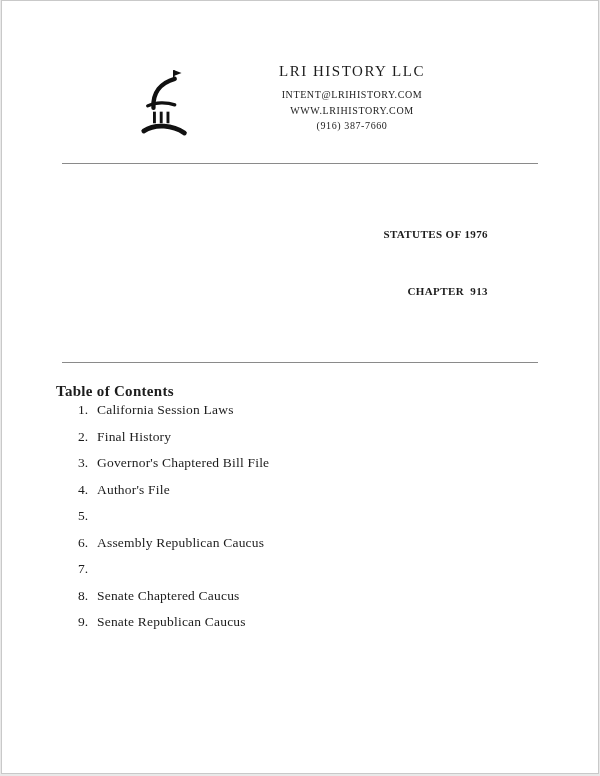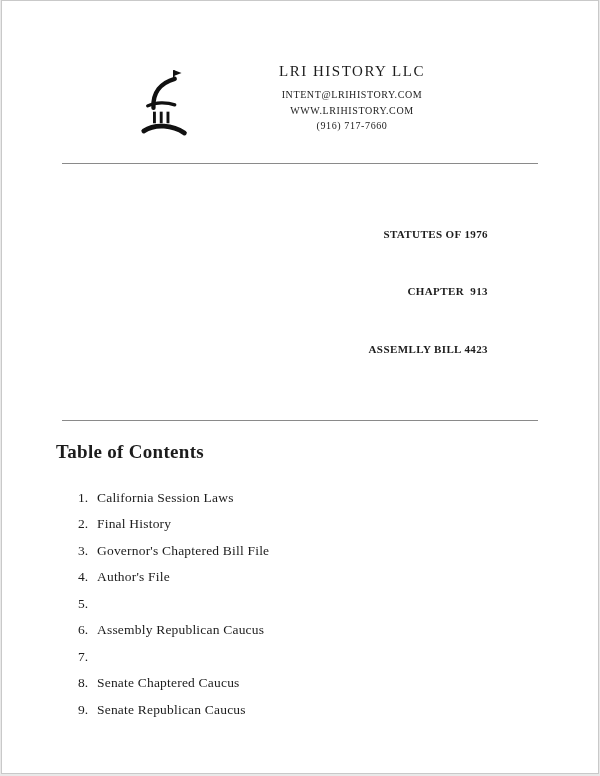--- a/index.html
+++ b/index.html
@@ -67,23 +67,23 @@
     letter-spacing: 0.4px;
     line-height: 1.75;
     white-space: pre;
   }
   
   .toc {
     padding: 20px 0 0 54px;
   }
   .toc-title {
     font-weight: bold;
-    font-size: 19px;
+    font-size: 15px;
     letter-spacing: 0.3px;
-    margin-bottom: 28px;
+    margin-bottom: 3px;
   }
   .toc-list {
     margin: 0;
     padding: 0;
     list-style: none;
   }
   .toc-item {
     display: flex;
     align-items: baseline;
     font-size: 13.5px;
@@ -121,30 +121,29 @@
         <line x1="24" y1="46" x2="24" y2="58" stroke="#111" stroke-width="3"></line>
         <line x1="31" y1="46" x2="31" y2="58" stroke="#111" stroke-width="3"></line>
 
         <path d="M6 66 C 18 58, 36 60, 48 68" fill="none" stroke="#111" stroke-width="5" stroke-linecap="round"></path>
       </svg>
     </div>
     <div class="head-text">
       <div class="company-name">LRI HISTORY LLC</div>
       <div class="contact-line">INTENT@LRIHISTORY.COM</div>
       <div class="contact-line">WWW.LRIHISTORY.COM</div>
-      <div class="contact-line">(916) 717-7660</div>
+      <div class="contact-line">(916) 387-7660</div>
     </div>
   </div>
 
   <hr class="rule rule-top">
 
   <div class="statute-block">
     <div>STATUTES OF 1976</div>
     <div>CHAPTER  913</div>
-    <div>ASSEMLLY BILL 4423</div>
   </div>
 
   <hr class="rule rule-bottom">
 
   <div class="toc">
     <div class="toc-title">Table of Contents</div>
     <ol class="toc-list">
       <li class="toc-item">
         <span class="toc-num">1.</span>
         <span class="toc-label">California Session Laws</span>

